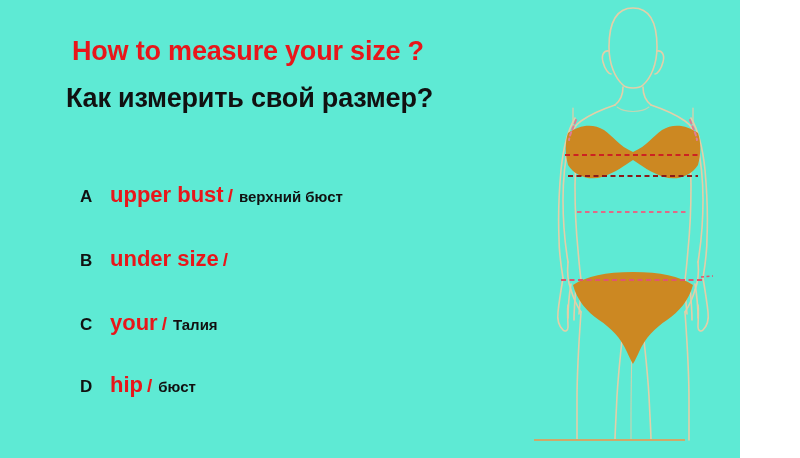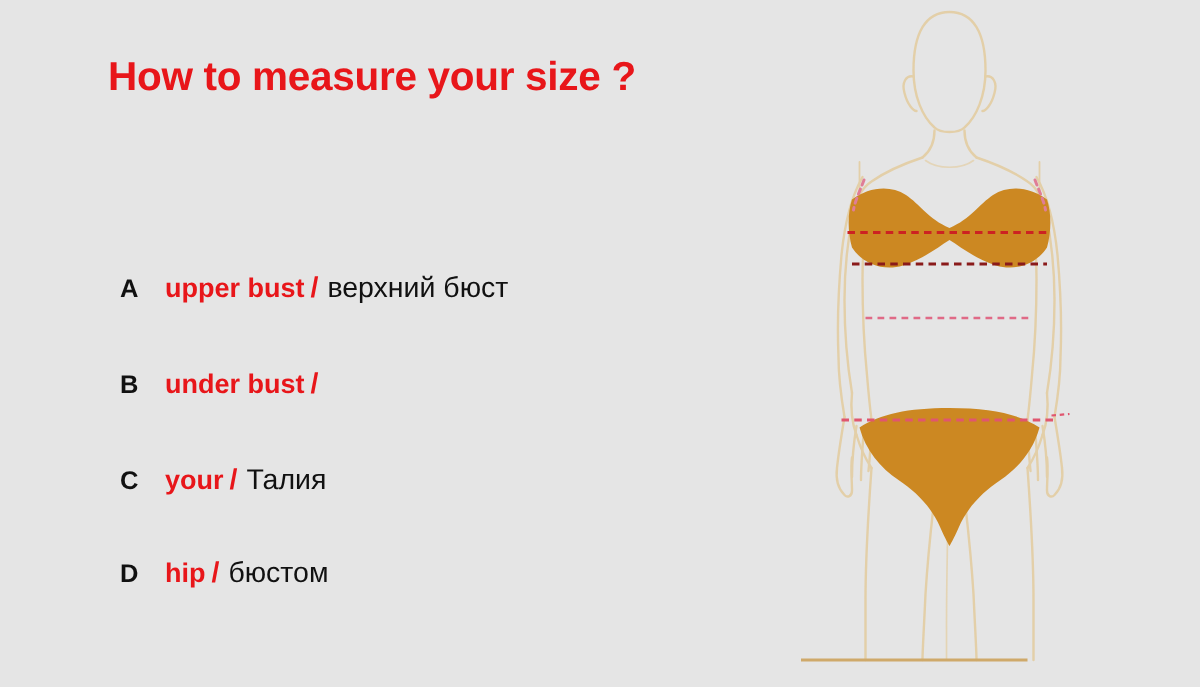--- a/index.html
+++ b/index.html
@@ -6,23 +6,23 @@
   html, body {
     margin: 0;
     padding: 0;
     background: #ffffff;
   }
   body {
     font-family: "Liberation Sans", sans-serif;
   }
   #page {
     position: relative;
-    width: 800px;
-    height: 458px;
-    background: #e5e5e5;
+    width: 740px;
+    height: 458px;
+    background: #5eead4;
     overflow: hidden;
   }
 
   
   #left-panel {
     position: absolute;
     left: 0;
     top: 0;
     width: 510px;
     height: 458px;
@@ -64,34 +64,34 @@
   #row-d { top: 372px; }
 
   .row-letter {
     display: inline-block;
     width: 30px;
     font-size: 17px;
     font-weight: bold;
     color: #111111;
   }
   .row-term {
-    font-size: 18px;
+    font-size: 22px;
     font-weight: bold;
     color: #e8161a;
     margin-right: 2px;
   }
   .row-sep {
     font-size: 19px;
     font-weight: bold;
     color: #e8161a;
     margin: 0 6px 0 2px;
   }
   .row-trans {
-    font-size: 19px;
-    font-weight: normal;
+    font-size: 15px;
+    font-weight: bold;
     color: #111111;
   }
 
   
   #figure-panel {
     position: absolute;
     left: 505px;
     top: 0;
     width: 295px;
     height: 458px;
@@ -104,46 +104,47 @@
 </style>
 </head>
 <body>
 
 <div id="page">
 
   <div id="left-panel">
 
     <div id="title-en">How to measure your size ?</div>
 
+    <div id="title-ru">Как измерить свой размер?</div>
 
     <div class="measure-row" id="row-a">
       <span class="row-letter">A</span>
       <span class="row-term">upper bust</span>
       <span class="row-sep">/</span>
       <span class="row-trans">верхний бюст</span>
     </div>
 
     <div class="measure-row" id="row-b">
       <span class="row-letter">B</span>
-      <span class="row-term">under bust</span>
+      <span class="row-term">under size</span>
       <span class="row-sep">/</span>
     </div>
 
     <div class="measure-row" id="row-c">
       <span class="row-letter">C</span>
       <span class="row-term">your</span>
       <span class="row-sep">/</span>
       <span class="row-trans">Талия</span>
     </div>
 
     <div class="measure-row" id="row-d">
       <span class="row-letter">D</span>
       <span class="row-term">hip</span>
       <span class="row-sep">/</span>
-      <span class="row-trans">бюстом</span>
+      <span class="row-trans">бюст</span>
     </div>
 
   </div>
 
   <div id="figure-panel">
     <svg id="figure-svg" viewBox="0 0 295 458" xmlns="http://www.w3.org/2000/svg">
 
       <g fill="none" stroke="#e3cfa8" stroke-width="1.6" stroke-linecap="round" stroke-linejoin="round">
 
         <path d="M104 47 C104 22 112 8 128 8 C144 8 152 22 152 47

